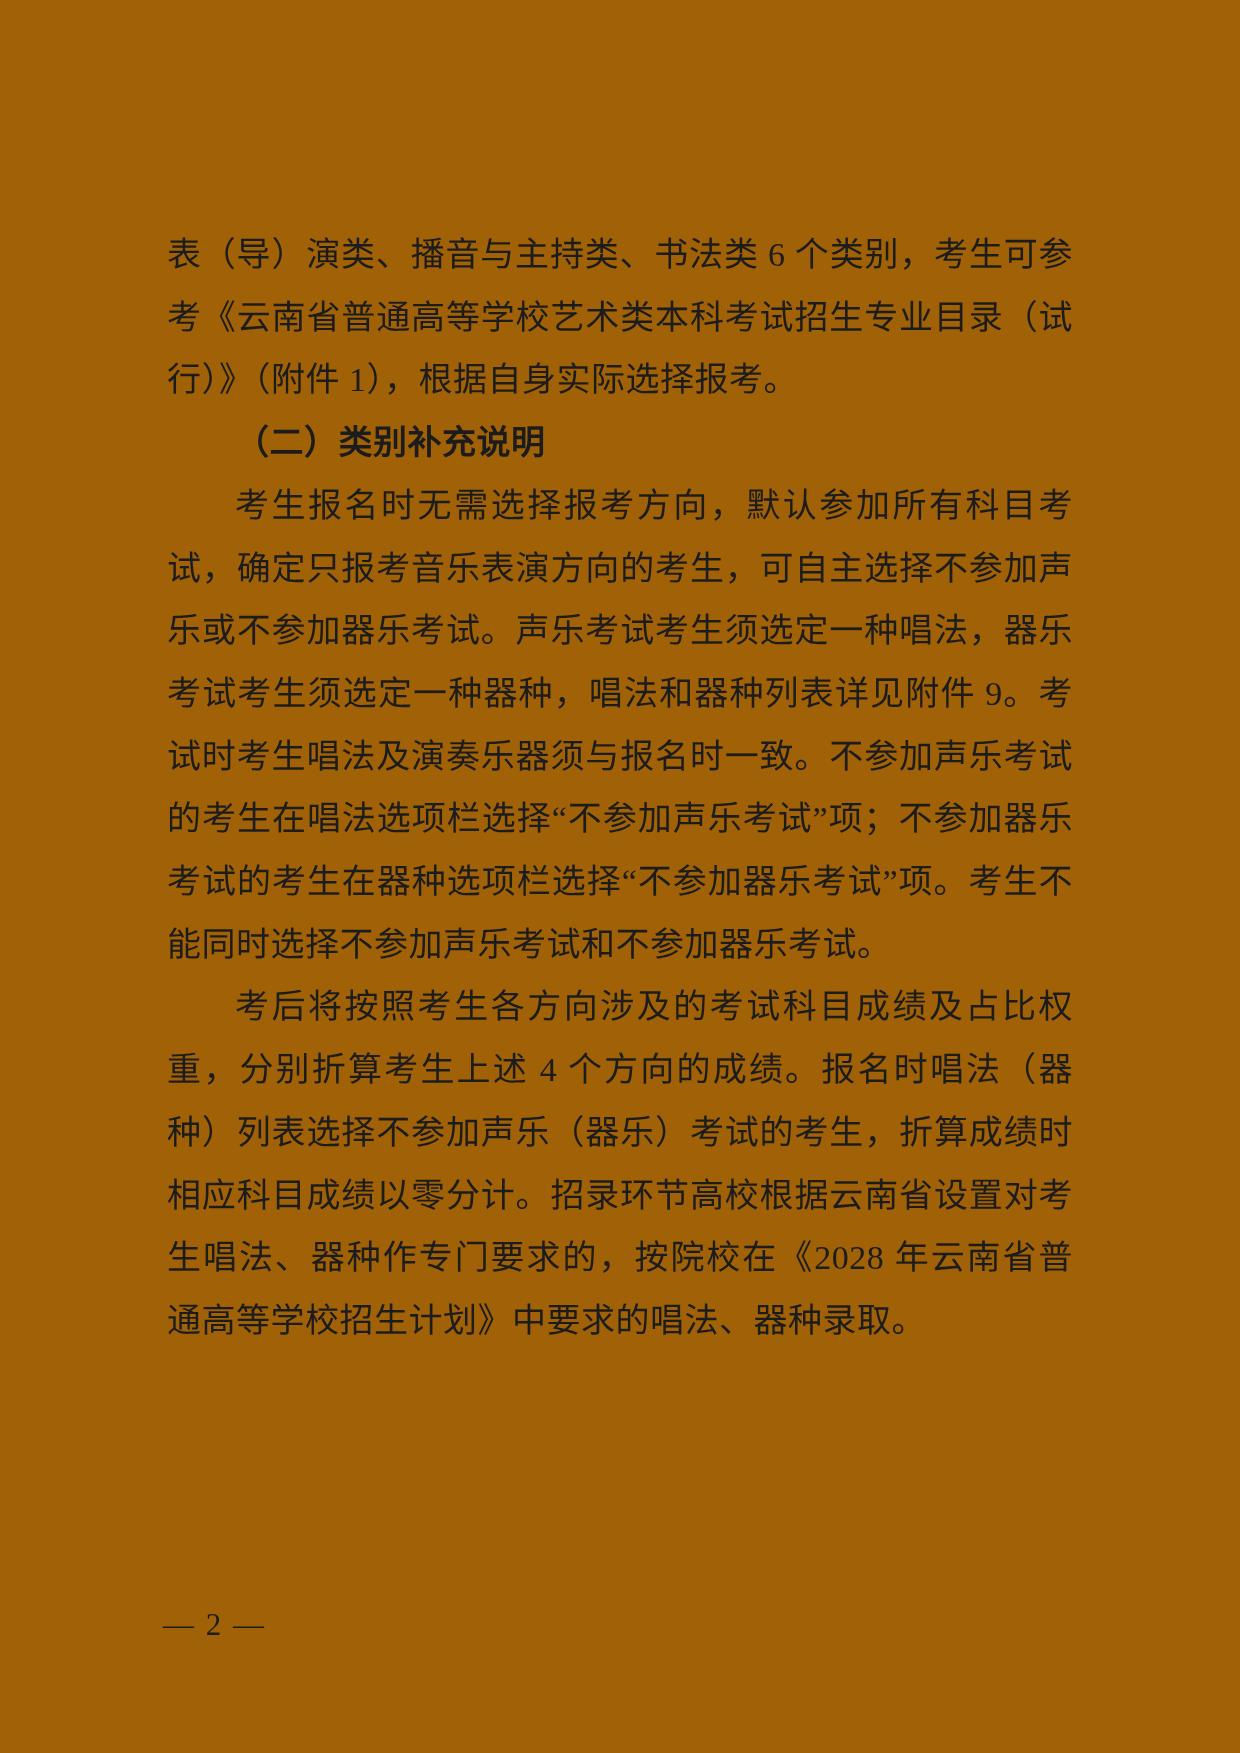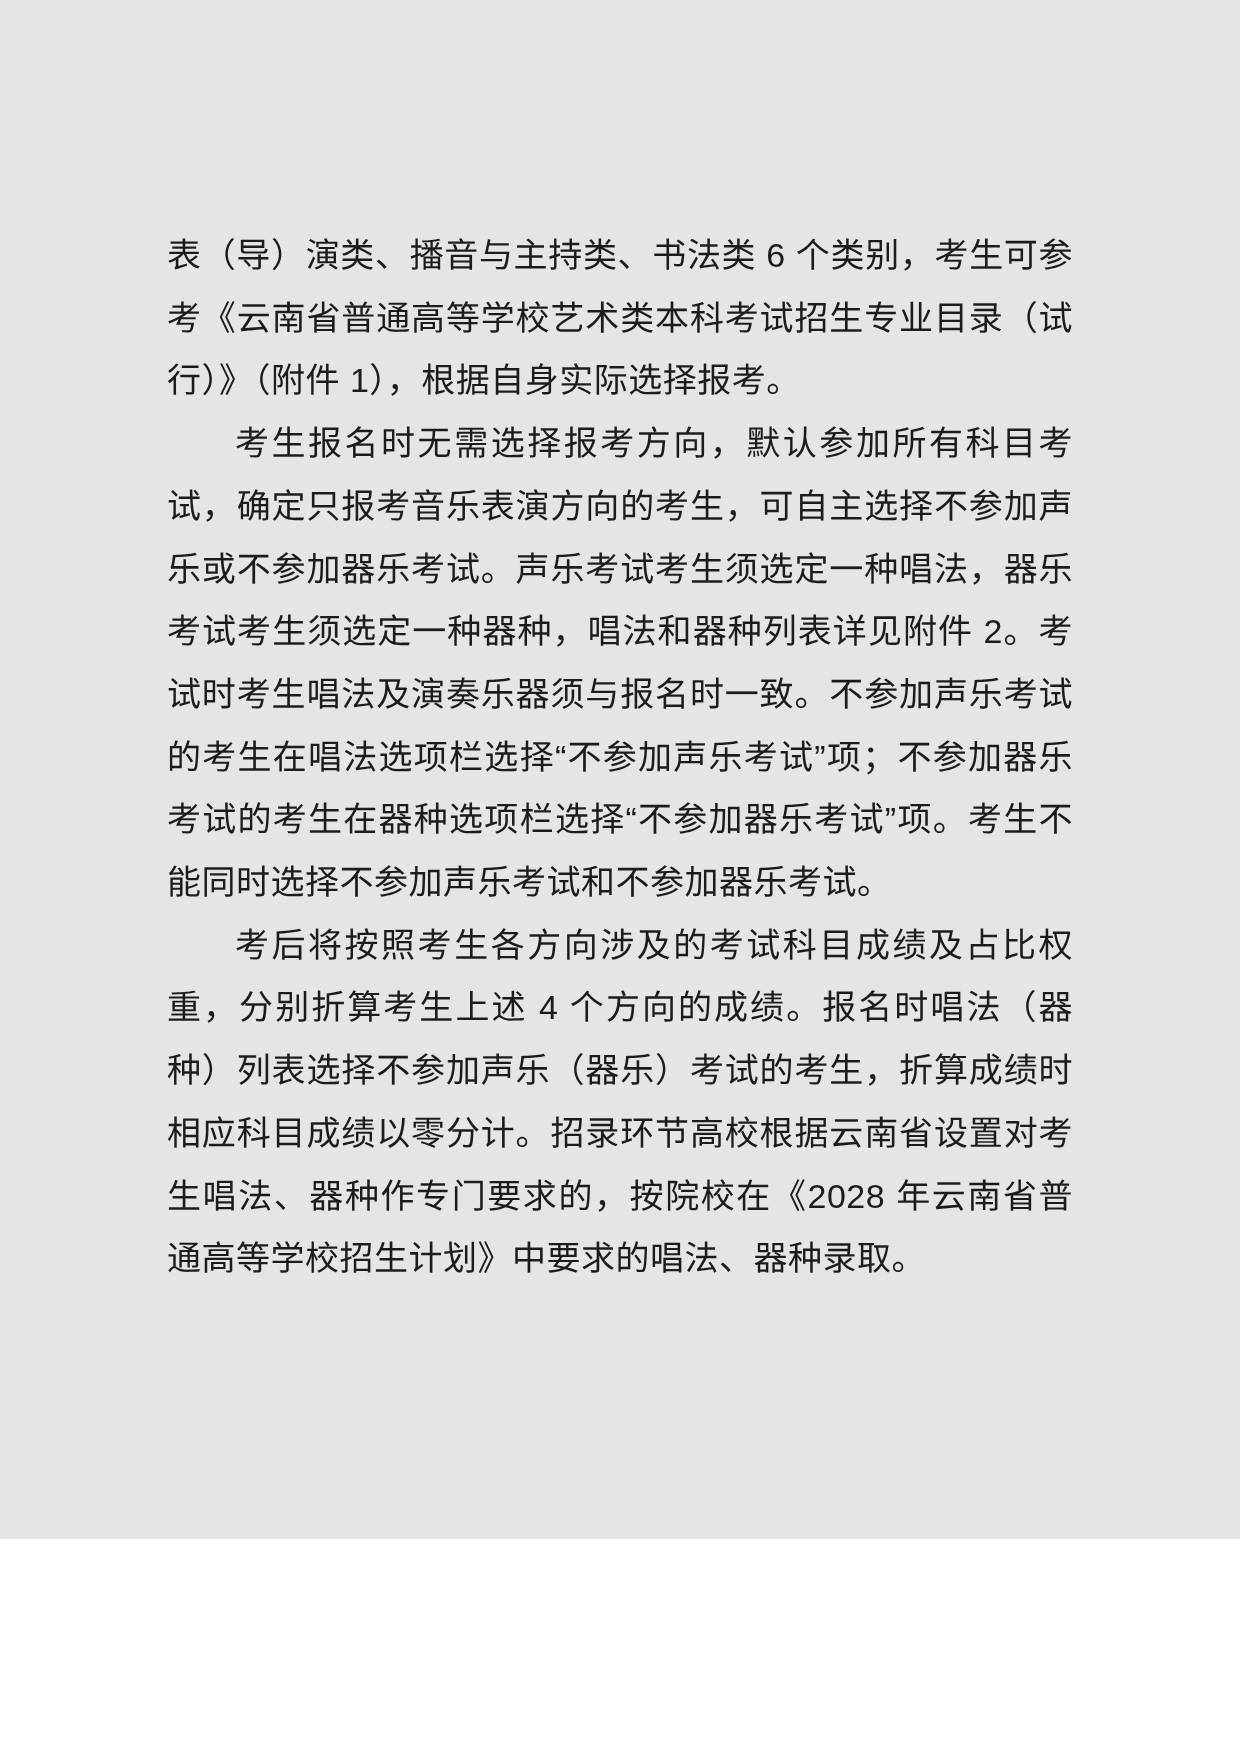--- a/index.html
+++ b/index.html
@@ -3,24 +3,24 @@
 <meta charset="utf-8">
 <style>
   html, body {
     margin: 0;
     padding: 0;
     background: #ffffff;
   }
   .page {
     position: relative;
     width: 1240px;
-    height: 1539px;
-    background: #e5e5e5;
+    height: 1753px;
+    background: #a16207;
     color: #1c1c1c;
-    font-family: Liberation Sans, sans-serif;
+    font-family: Liberation Serif, serif;
     overflow: hidden;
   }
   .content {
     position: absolute;
     left: 167px;
     top: 224px;
     width: 906px;
   }
   .content p {
     margin: 0;
@@ -46,19 +46,20 @@
     color: #1c1c1c;
   }
 </style>
 </head>
 <body>
 
 <div class="page">
 
   <div class="content">
     <p>表（导）演类、播音与主持类、书法类 6 个类别，考生可参考《云南省普通高等学校艺术类本科考试招生专业目录（试行）》（附件 1），根据自身实际选择报考。</p>
-    <p class="indent">考生报名时无需选择报考方向，默认参加所有科目考试，确定只报考音乐表演方向的考生，可自主选择不参加声乐或不参加器乐考试。声乐考试考生须选定一种唱法，器乐考试考生须选定一种器种，唱法和器种列表详见附件 2。考试时考生唱法及演奏乐器须与报名时一致。不参加声乐考试的考生在唱法选项栏选择“不参加声乐考试”项；不参加器乐考试的考生在器种选项栏选择“不参加器乐考试”项。考生不能同时选择不参加声乐考试和不参加器乐考试。</p>
+    <p class="indent heading">（二）类别补充说明</p>
+    <p class="indent">考生报名时无需选择报考方向，默认参加所有科目考试，确定只报考音乐表演方向的考生，可自主选择不参加声乐或不参加器乐考试。声乐考试考生须选定一种唱法，器乐考试考生须选定一种器种，唱法和器种列表详见附件 9。考试时考生唱法及演奏乐器须与报名时一致。不参加声乐考试的考生在唱法选项栏选择“不参加声乐考试”项；不参加器乐考试的考生在器种选项栏选择“不参加器乐考试”项。考生不能同时选择不参加声乐考试和不参加器乐考试。</p>
     <p class="indent">考后将按照考生各方向涉及的考试科目成绩及占比权重，分别折算考生上述 4 个方向的成绩。报名时唱法（器种）列表选择不参加声乐（器乐）考试的考生，折算成绩时相应科目成绩以零分计。招录环节高校根据云南省设置对考生唱法、器种作专门要求的，按院校在《2028 年云南省普通高等学校招生计划》中要求的唱法、器种录取。</p>
   </div>
 
   <div class="page-footer">— 2 —</div>
 
 </div>
 
 </body></html>

